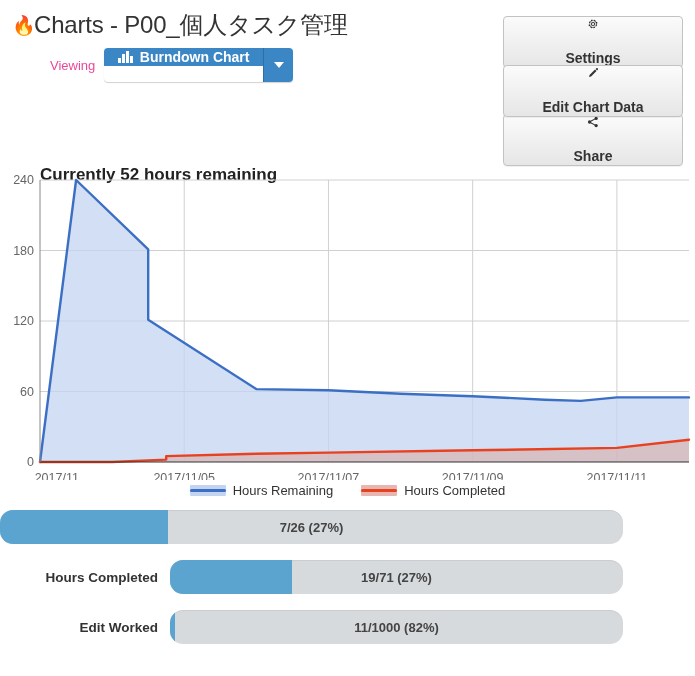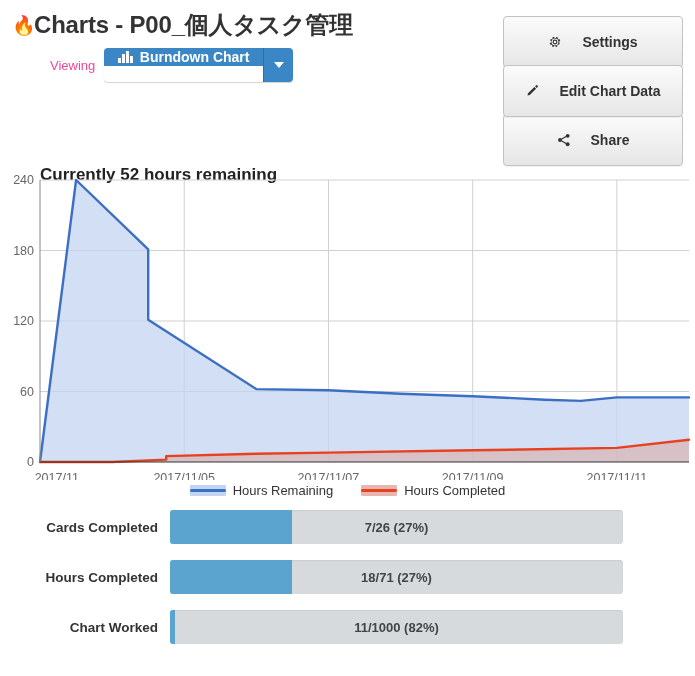--- a/index.html
+++ b/index.html
@@ -8,21 +8,21 @@
     background:#ffffff;
     font-family:"Liberation Sans","DejaVu Sans",sans-serif;
     color:#333;
     overflow:hidden;
     position:relative;
   }
   
   #header{position:absolute;left:0;top:0;width:695px;height:150px;}
   #page-title{
     position:absolute;left:12px;top:9px;
-    font-size:24px;font-weight:bold;color:#333;
+    font-size:24px;font-weight:normal;color:#333;
     white-space:nowrap;letter-spacing:-0.2px;
   }
   #fire-icon{
     display:inline-block;width:22px;text-align:center;
     font-size:19px;line-height:1;vertical-align:1px;
     color:#ff5a1f;
   }
   #viewing-row{position:absolute;left:50px;top:48px;display:flex;align-items:center;}
   #viewing-label{font-size:13px;color:#ec4899;margin-right:9px;}
   .btn-group{display:flex;align-items:stretch;border-radius:4px;overflow:hidden;
@@ -45,21 +45,21 @@
     width:0;height:0;border-left:5px solid transparent;border-right:5px solid transparent;
     border-top:6px solid #fff;
   }
   
   .side-btn{
     position:absolute;right:12px;width:180px;height:52px;
     background:linear-gradient(#fbfbfb,#e6e6e6);
     border:1px solid #c2c2c2;border-radius:4px;
     font-size:14px;font-weight:bold;color:#333;
     display:flex;align-items:center;justify-content:center;gap:20px;
-    cursor:pointer;box-shadow:0 1px 0 rgba(0,0,0,.05);
+    cursor:pointer;box-shadow:0 1px 0 rgba(0,0,0,.05);flex-direction:column;
   }
   #settings-button{top:16px;}
   #edit-chart-data-button{top:65px;}
   #share-button{top:114px;}
   .side-btn svg{display:block;}
   
   #chart-panel{position:absolute;left:0;top:150px;width:695px;height:360px;}
   #chart-note{
     position:absolute;left:40px;top:15px;
     font-size:17px;font-weight:bold;color:#222;white-space:nowrap;
@@ -77,21 +77,21 @@
   .legend-swatch span{position:absolute;left:0;right:0;top:4px;height:3px;border-radius:2px;}
   
   #stats{position:absolute;left:0;top:510px;width:695px;}
   .stat-row{display:flex;align-items:center;height:34px;margin-bottom:16px;}
   .stat-label{
     width:158px;text-align:right;padding-right:12px;
     font-size:13.5px;font-weight:bold;color:#333;white-space:nowrap;
   }
   .progress-track{
     position:relative;flex:1;margin-right:72px;height:34px;
-    background:#d6dadd;border-radius:3px;overflow:hidden;
+    background:#d6dadd;border-radius:13px;overflow:hidden;
     box-shadow:inset 0 1px 1px rgba(0,0,0,.06);
   }
   .progress-fill{position:absolute;left:0;top:0;bottom:0;background:#5ba4d0;}
   .progress-text{
     position:absolute;left:0;right:0;top:0;bottom:0;
     display:flex;align-items:center;justify-content:center;
     font-size:13px;font-weight:bold;color:#444;
   }
 </style>
 </head>
@@ -188,35 +188,34 @@
           <span style="background:#e8411f"></span>
         </span>
       <span>Hours Completed</span>
     </div>
   </div>
 </div>
 
 <div id="stats">
 
   <div class="stat-row">
-    <div class="stat-label">Cards Completed</div>
     <div class="progress-track">
       <div class="progress-fill" style="width: 27%;"></div>
       <div class="progress-text">7/26 (27%)</div>
     </div>
   </div>
 
   <div class="stat-row">
     <div class="stat-label">Hours Completed</div>
     <div class="progress-track">
       <div class="progress-fill" style="width: 27%;"></div>
-      <div class="progress-text">18/71 (27%)</div>
+      <div class="progress-text">19/71 (27%)</div>
     </div>
   </div>
 
   <div class="stat-row">
-    <div class="stat-label">Chart Worked</div>
+    <div class="stat-label">Edit Worked</div>
     <div class="progress-track">
       <div class="progress-fill" style="width: 1%;"></div>
       <div class="progress-text">11/1000 (82%)</div>
     </div>
   </div>
 </div>
 
 </body></html>

